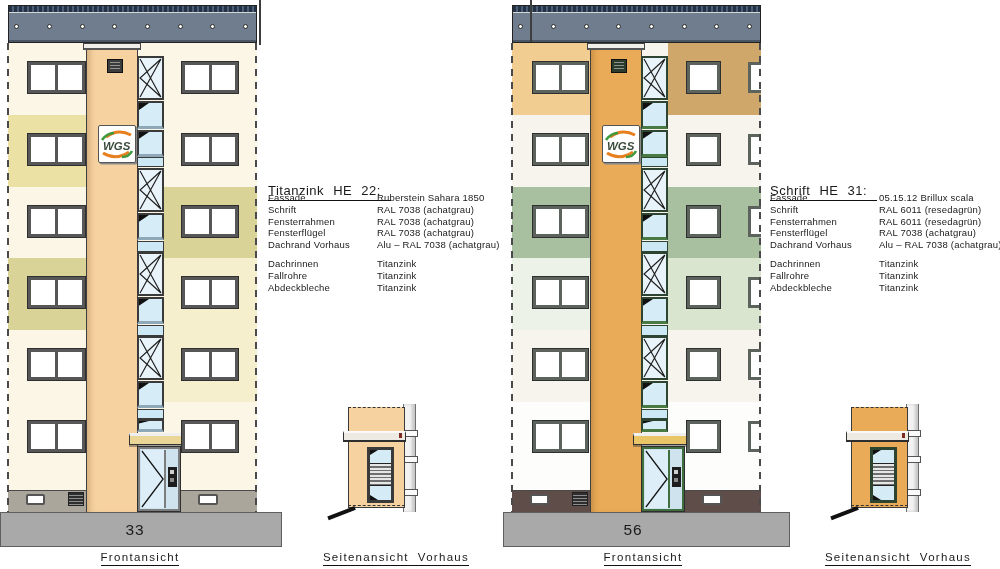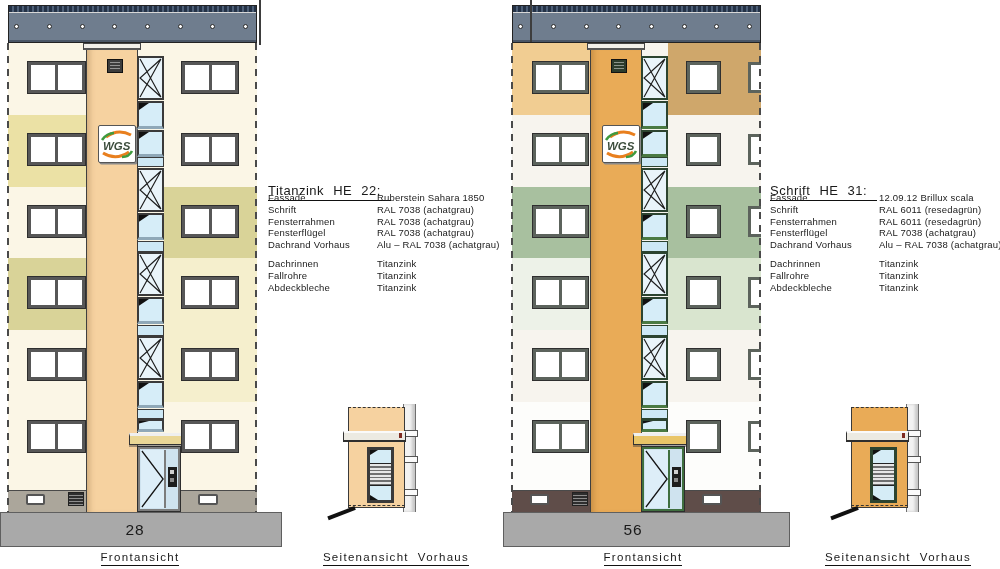--- a/index.html
+++ b/index.html
@@ -30,21 +30,21 @@
         <div class="spec-row"><span class="lbl">Fensterflügel</span><span class="val">RAL 7038 (achatgrau)</span></div>
         <div class="spec-row"><span class="lbl">Dachrand Vorhaus</span><span class="val">Alu – RAL 7038 (achatgrau)</span></div>
         <div class="spec-row gap"><span class="lbl">Dachrinnen</span><span class="val">Titanzink</span></div>
         <div class="spec-row"><span class="lbl">Fallrohre</span><span class="val">Titanzink</span></div>
         <div class="spec-row"><span class="lbl">Abdeckbleche</span><span class="val">Titanzink</span></div>
       </div>
   </div>
   <div class="spec" style="left:770px">
     <div class="spec-title">Schrift HE 31:</div>
     <div class="spec-rows">
-        <div class="spec-row"><span class="lbl">Fassade</span><span class="val">12.09.12 Brillux scala</span></div>
+        <div class="spec-row"><span class="lbl">Fassade</span><span class="val">05.15.12 Brillux scala</span></div>
         <div class="spec-row"><span class="lbl">Schrift</span><span class="val">RAL 6011 (resedagrün)</span></div>
         <div class="spec-row"><span class="lbl">Fensterrahmen</span><span class="val">RAL 6011 (resedagrün)</span></div>
         <div class="spec-row"><span class="lbl">Fensterflügel</span><span class="val">RAL 7038 (achatgrau)</span></div>
         <div class="spec-row"><span class="lbl">Dachrand Vorhaus</span><span class="val">Alu – RAL 7038 (achatgrau)</span></div>
         <div class="spec-row gap"><span class="lbl">Dachrinnen</span><span class="val">Titanzink</span></div>
         <div class="spec-row"><span class="lbl">Fallrohre</span><span class="val">Titanzink</span></div>
         <div class="spec-row"><span class="lbl">Abdeckbleche</span><span class="val">Titanzink</span></div>
       </div>
   </div>
 <div style="left: 8px; top: 43px; width: 249px; height: 447px; background: rgb(251, 246, 230);"></div>
@@ -58,21 +58,21 @@
     <div style="left: 164px; top: 258px; width: 93px; height: 72px; background: rgb(245, 239, 205);"></div>
     <div style="left: 8px; top: 330px; width: 78px; height: 72px; background: rgb(251, 246, 230);"></div>
     <div style="left: 164px; top: 330px; width: 93px; height: 72px; background: rgb(245, 239, 205);"></div>
     <div style="left: 8px; top: 402px; width: 78px; height: 88px; background: rgb(251, 246, 230);"></div>
     <div style="left: 164px; top: 402px; width: 93px; height: 88px; background: rgb(251, 246, 230);"></div>
     <div style="left: 8px; top: 490px; width: 249px; height: 22px; background: rgb(171, 166, 155); border-top: 1.5px solid rgb(74, 74, 74);"></div>
     <div style="left: 26px; top: 494px; width: 19px; height: 11px; background: rgb(255, 255, 255); border: 2px solid rgb(85, 85, 85); border-radius: 2px;"></div>
     <div style="left: 68px; top: 492px; width: 16px; height: 14px; background: repeating-linear-gradient(rgb(46, 46, 46) 0px, rgb(46, 46, 46) 2px, rgb(141, 141, 141) 2px, rgb(141, 141, 141) 3px); border: 1px solid rgb(34, 34, 34);"></div>
     <div style="left: 198px; top: 494px; width: 20px; height: 11px; background: rgb(255, 255, 255); border: 2px solid rgb(85, 85, 85); border-radius: 2px;"></div>
     <div style="left: 0px; top: 512px; width: 282px; height: 35px; background: rgb(169, 169, 169); border: 1px solid rgb(95, 95, 95);"></div>
-    <div style="left: 110px; top: 521px; width: 50px; height: 20px; font-size: 15.5px; text-align: center; letter-spacing: 1px;">28</div>
+    <div style="left: 110px; top: 521px; width: 50px; height: 20px; font-size: 15.5px; text-align: center; letter-spacing: 1px;">33</div>
     <div style="left: 86px; top: 48px; width: 52px; height: 464px; background: rgb(246, 210, 160); border-left: 1.5px solid rgb(63, 63, 63); border-right: 1.5px solid rgb(63, 63, 63); box-shadow: rgba(90, 55, 15, 0.28) 6px 0px 6px -4px inset;"></div>
     <div style="left: 83px; top: 43px; width: 58px; height: 7px; background: rgb(241, 239, 233); border-width: 1px 1px 2px; border-style: solid; border-color: rgb(68, 68, 68) rgb(68, 68, 68) rgb(85, 85, 85); border-image: initial;"></div>
     <div style="left: 107px; top: 59px; width: 16px; height: 14px; background: rgb(60, 60, 60); border: 1px solid rgb(17, 17, 17);">
       <div style="left: 2px; top: 2px; width: 10px; height: 8px; background: repeating-linear-gradient(rgba(255, 255, 255, 0.45) 0px, rgba(255, 255, 255, 0.45) 1px, transparent 1px, transparent 3px);"></div>
     </div>
     <div style="left: 98px; top: 125px; width: 38px; height: 38px; background: rgb(255, 255, 255); border: 1px solid rgb(85, 85, 85); box-shadow: rgb(138, 138, 138) 1.5px 1.5px 0px; border-radius: 2px;">
       <svg viewBox="0 0 36 36" preserveAspectRatio="none">
         <path d="M7 11 Q 19 2 32 9" stroke="#e87f1e" fill="none" stroke-width="3"></path>
         <path d="M3 14 Q 8 7 15 7" stroke="#3f9a3f" fill="none" stroke-width="2.6"></path>
         <text x="4" y="24" font-style="italic" font-weight="bold" font-size="11.5" fill="#3d4d3d">WGS</text>

